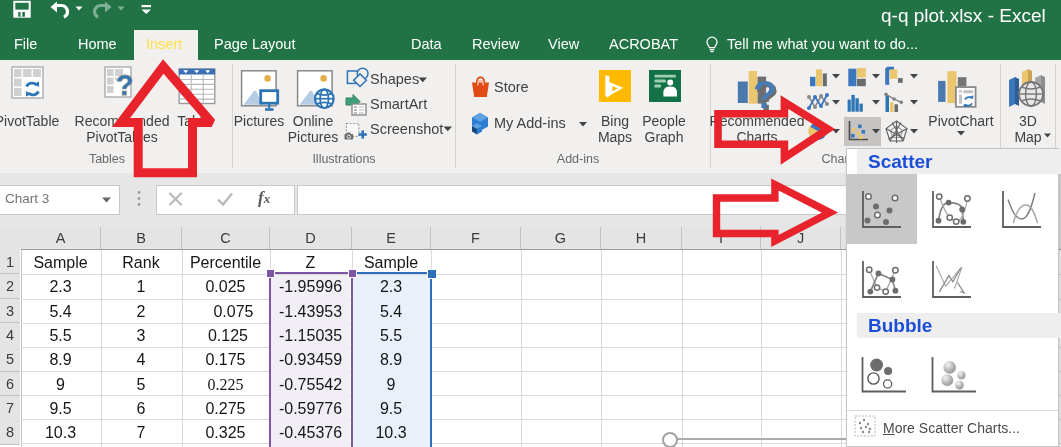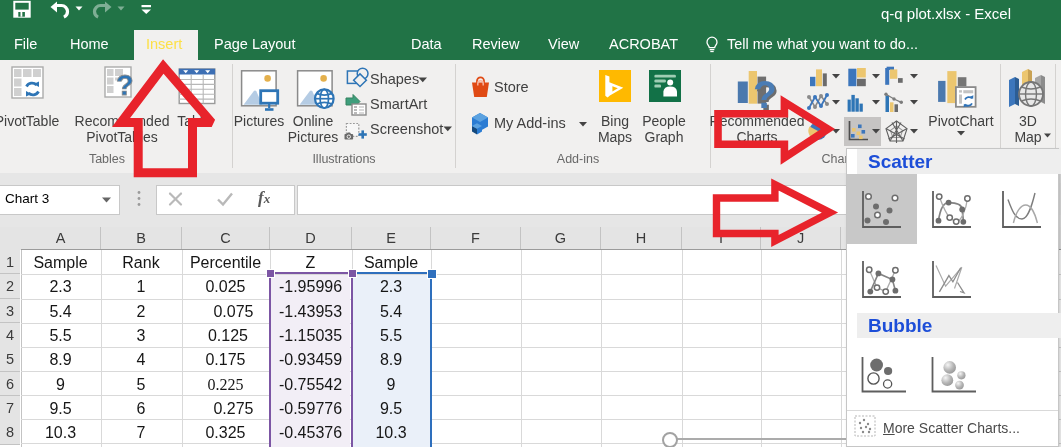--- a/index.html
+++ b/index.html
@@ -51,26 +51,26 @@
       <path d="M105 1.5 L111.5 7 L105 12.5 Z" fill="#fff"></path>
       <path d="M107 5.5 h-6.5 a6 6 0 0 0 -6 6 c0 2.8 1.8 4.8 3.6 5.6" fill="none" stroke="#fff" stroke-width="3.2"></path>
       <path d="M117.5 6.5 h7 l-3.5 4z" fill="#fff"></path>
     </g>
 
     <g fill="#fff">
       <rect x="141.5" y="5" width="9.5" height="2.2"></rect>
       <path d="M141.5 9.6 h9.5 l-4.75 4.4z"></path>
     </g>
   </svg>
-  <div class="abs" style="left:881px;top:5px;font-size:15px;color:#fff;">q-q plot.xlsx - Excel</div>
+  <div class="abs" style="left:881px;top:5px;font-size:19px;color:#fff;">q-q plot.xlsx - Excel</div>
 </div>
 <div class="abs" id="tabrow">
   <div class="abs" style="left:134px;top:2px;width:64px;height:30px;background:#f1f0ef;"></div>
   <div class="tab" style="left:14px;">File</div>
-  <div class="tab" style="left:70px;">Home</div>
+  <div class="tab" style="left:78px;">Home</div>
   <div class="tab" style="left:146px;color:#fde047;">Insert</div>
   <div class="tab" style="left:214px;">Page Layout</div>
   <div class="tab" style="left:411px;">Data</div>
   <div class="tab" style="left:472px;">Review</div>
   <div class="tab" style="left:548px;">View</div>
   <div class="tab" style="left:609px;">ACROBAT</div>
   <svg class="abs" style="left:704px;top:8px" width="16" height="17" viewBox="0 0 16 17">
     <g fill="none" stroke="#fff" stroke-width="1.3">
       <path d="M8 1.2 a5 5 0 0 1 5 5 c0 2.2-1.6 3.2-2.1 4.6 l-0.2 0.8 h-5.4 l-0.2-0.8 C4.6 9.4 3 8.4 3 6.2 a5 5 0 0 1 5-5z"></path>
       <line x1="5.6" y1="13.6" x2="10.4" y2="13.6"></line>
@@ -410,21 +410,21 @@
     </g>
   </svg>
   <div class="blabel" style="left:968px;top:53px;width:120px">3D</div>
   <div class="blabel" style="left:968px;top:69px;width:120px">Map</div>
   <svg class="abs" style="left:1043px;top:72px" width="9" height="7">
       <path d="M1 1.5 h7 l-3.5 4z" fill="#444"></path>
     </svg>
 </div>
 <div class="abs" id="fbar">
   <div class="whitebox" style="left:-2px;top:12px;width:120px;height:28px;"></div>
-  <div class="abs" style="left:5px;top:18px;font-size:13.5px;color:#000000;">Chart 3</div>
+  <div class="abs" style="left:5px;top:18px;font-size:13.5px;color:#737373;">Chart 3</div>
   <svg class="abs" style="left:101px;top:23px" width="12" height="8">
       <path d="M1 1.5 h9 l-4.5 5z" fill="#666"></path>
     </svg>
   <svg class="abs" style="left:136px;top:17px" width="6" height="18">
       <g fill="#9a9a9a">
         <circle cx="3" cy="2.5" r="1.4"></circle>
         <circle cx="3" cy="8.5" r="1.4"></circle>
         <circle cx="3" cy="14.5" r="1.4"></circle>
       </g>
     </svg>
@@ -519,21 +519,21 @@
   <div class="cell" style="left:182px;top:124px;width:87px;">0.175</div>
   <div class="cell" style="left:270px;top:124px;width:81px;">-0.93459</div>
   <div class="cell" style="left:352px;top:124px;width:78px;">8.9</div>
   <div class="cell" style="left:21px;top:149px;width:79px;">9</div>
   <div class="cell" style="left:101px;top:149px;width:80px;">5</div>
   <div class="cell" style="left:182px;top:149px;width:87px;font-family:Liberation Serif, serif;">0.225</div>
   <div class="cell" style="left:270px;top:149px;width:81px;">-0.75542</div>
   <div class="cell" style="left:352px;top:149px;width:78px;">9</div>
   <div class="cell" style="left:21px;top:173px;width:79px;">9.5</div>
   <div class="cell" style="left:101px;top:173px;width:80px;">6</div>
-  <div class="cell" style="left:182px;top:173px;width:87px;margin-left:8px;">0.275</div>
+  <div class="cell" style="left:182px;top:173px;width:87px;">0.275</div>
   <div class="cell" style="left:270px;top:173px;width:81px;">-0.59776</div>
   <div class="cell" style="left:352px;top:173px;width:78px;">9.5</div>
   <div class="cell" style="left:21px;top:197px;width:79px;">10.3</div>
   <div class="cell" style="left:101px;top:197px;width:80px;">7</div>
   <div class="cell" style="left:182px;top:197px;width:87px;">0.325</div>
   <div class="cell" style="left:270px;top:197px;width:81px;">-0.45376</div>
   <div class="cell" style="left:352px;top:197px;width:78px;">10.3</div>
 
   <div class="abs" style="left:269px;top:45px;width:84px;height:2px;background:#7c56a4;"></div>
   <div class="abs" style="left:269px;top:45px;width:2px;height:175px;background:#7c56a4;"></div>

